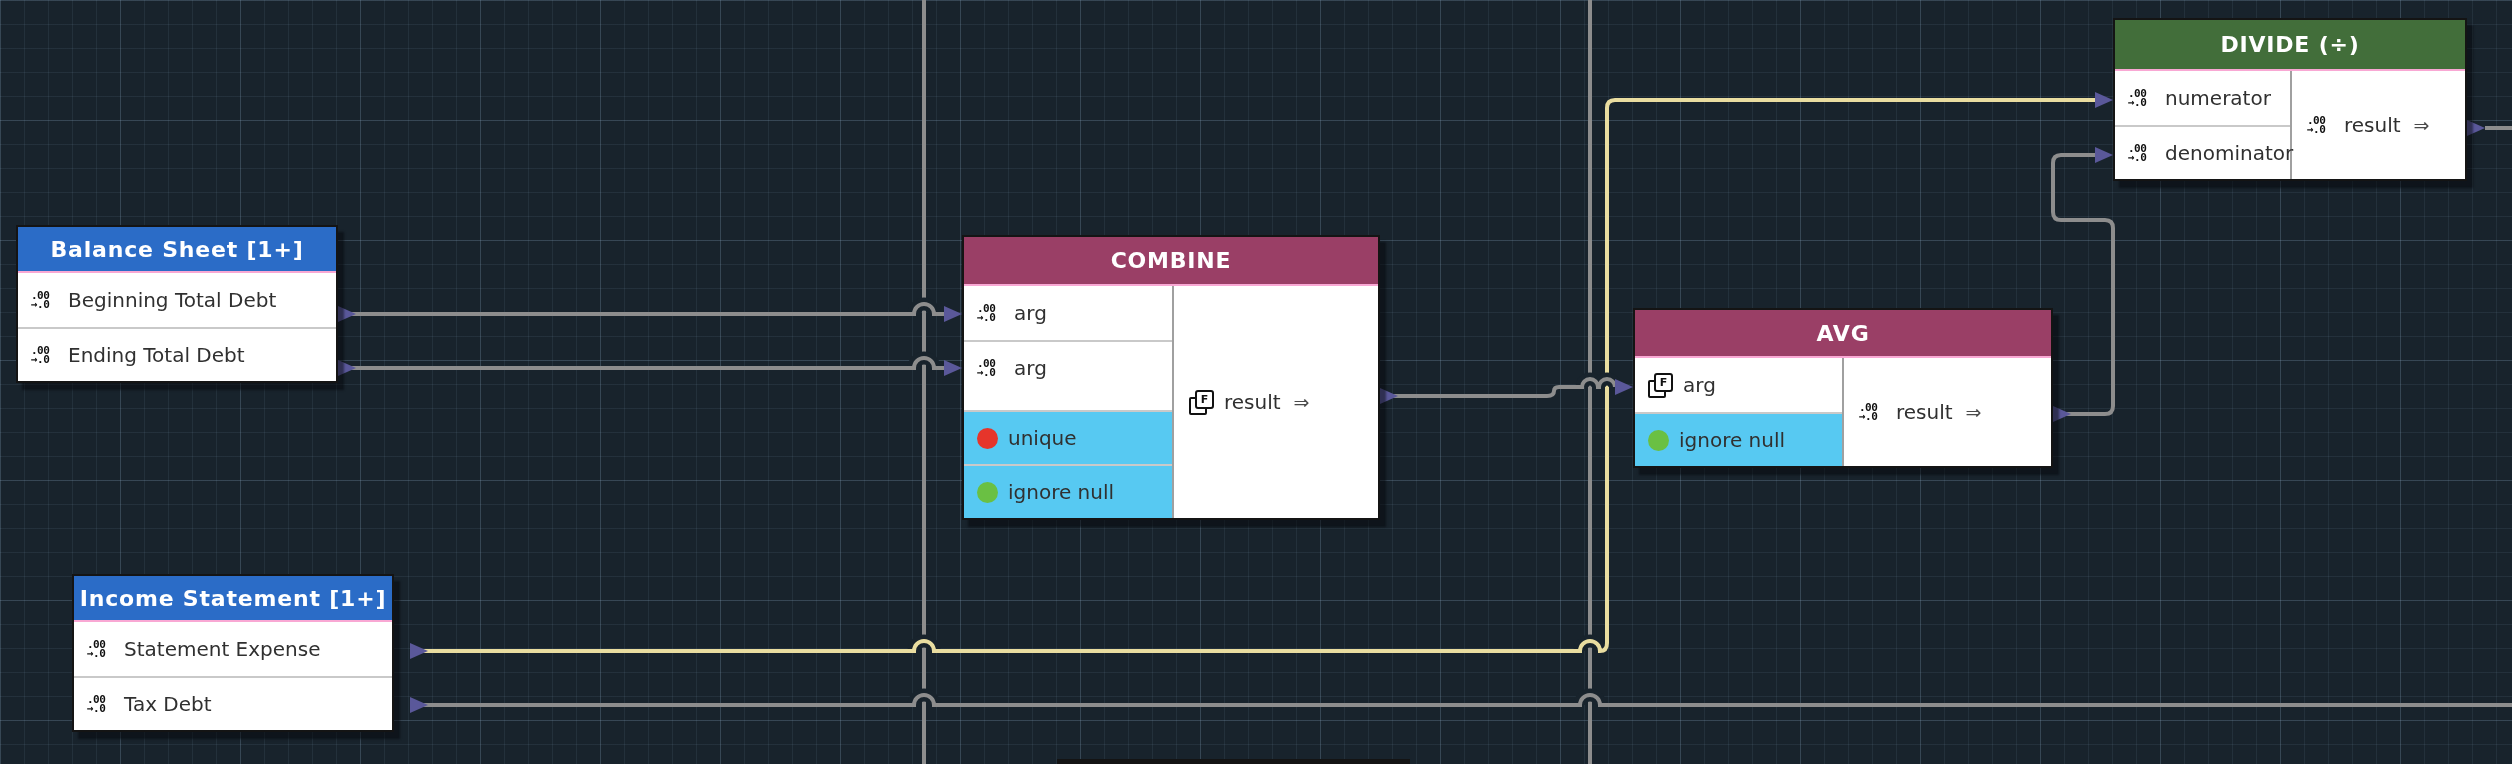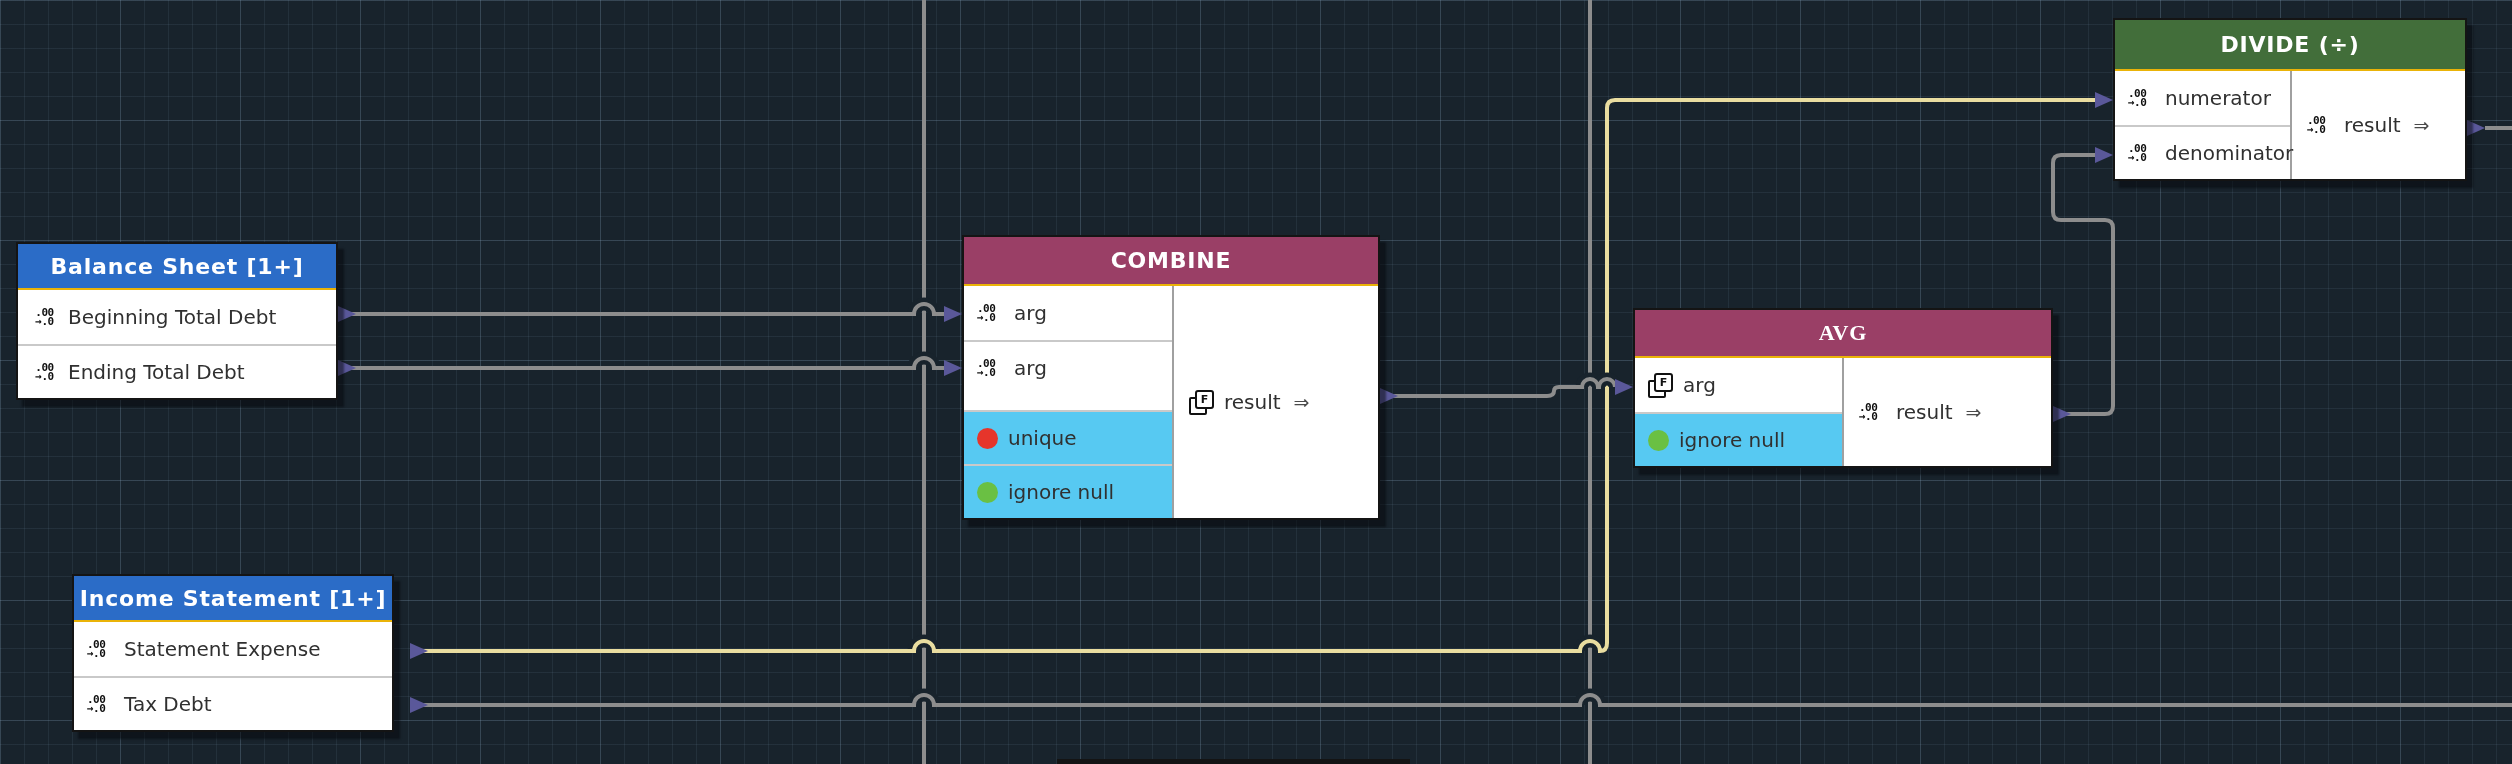--- a/index.html
+++ b/index.html
@@ -16,36 +16,36 @@
   }
   #wires{position:absolute;left:0;top:0;z-index:1;}
   .node{
     position:absolute;z-index:2;box-sizing:border-box;
     background:#fff;border:2px solid #141414;
     box-shadow:6px 7px 2px rgba(3,6,9,0.5);
   }
   .hdr{
     display:flex;align-items:center;justify-content:center;
     color:#fff;font-weight:bold;font-size:22px;letter-spacing:0.8px;
-    border-bottom:2px solid #eab308;box-sizing:border-box;
+    border-bottom:2px solid #f9a8d4;box-sizing:border-box;
   }
   .row{
     display:flex;align-items:center;gap:10px;
     height:54px;padding-left:13px;box-sizing:border-box;
     font-size:20px;color:#303030;white-space:nowrap;
   }
   .row + .row{border-top:2px solid #c9c9c9;}
   .fn-body{display:flex;align-items:stretch;}
   .fn-left{flex:none;border-right:2px solid #a0a0a0;box-sizing:border-box;}
   .fn-right{
     flex:1;display:flex;align-items:center;gap:10px;padding-left:15px;
     font-size:20px;color:#303030;white-space:nowrap;
   }
   
-  #node-balance{left:16px;top:242px;width:322px;text-align:center;}   #node-balance .hdr{height:46px;}
+  #node-balance{left:16px;top:225px;width:322px;}   #node-balance .hdr{height:46px;}
   #node-income{left:72px;top:574px;width:322px;}    #node-income .hdr{height:46px;}
   #node-combine{left:962px;top:235px;width:418px;}  #node-combine .hdr{height:49px;}
   #node-combine .fn-left{width:210px;}
   #node-avg{left:1633px;top:308px;width:420px;}     #node-avg .hdr{height:48px;}
   #node-avg .fn-left{width:209px;}
   #node-divide{left:2113px;top:18px;width:354px;}   #node-divide .hdr{height:51px;}
   #node-divide .fn-left{width:177px;}
   
   .icon-num{
     flex:none;width:27px;color:#101010;
@@ -182,21 +182,21 @@
         <span class="icon-f">
             <span class="ff">F</span>
           </span>
         <span>result</span>
         <span class="maps">⇒</span>
       </div>
     </div>
   </div>
 
   <div class="node" id="node-avg">
-    <div class="hdr" style="background: rgb(154, 63, 102); font-family: Liberation Serif, serif;">AVG</div>
+    <div class="hdr" style="background: rgb(154, 63, 102);">AVG</div>
     <div class="fn-body">
       <div class="fn-left">
         <div class="row">
           <span class="icon-f">
               <span class="ff">F</span>
             </span>
           <span>arg</span>
         </div>
         <div class="row" style="background: rgb(87, 201, 242);">
           <span class="dot" style="background: rgb(106, 192, 67);"></span>

